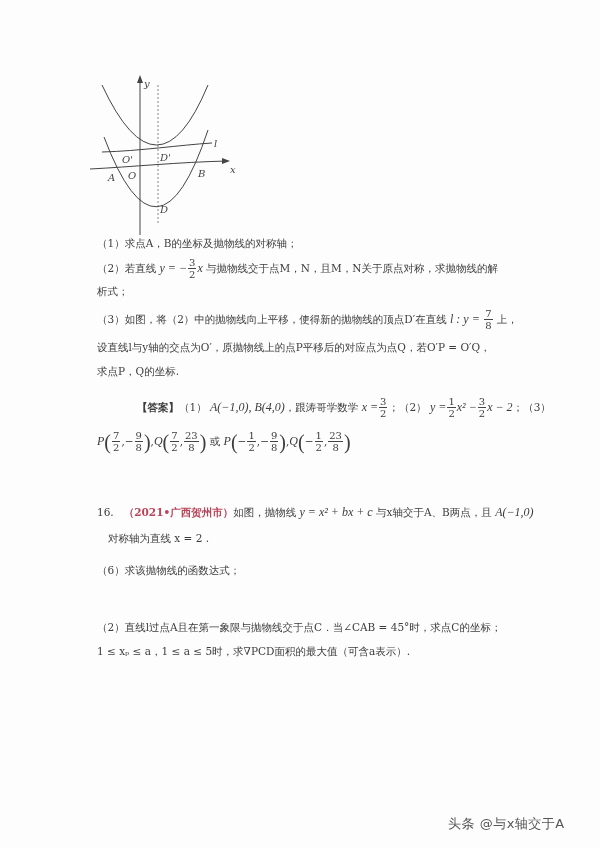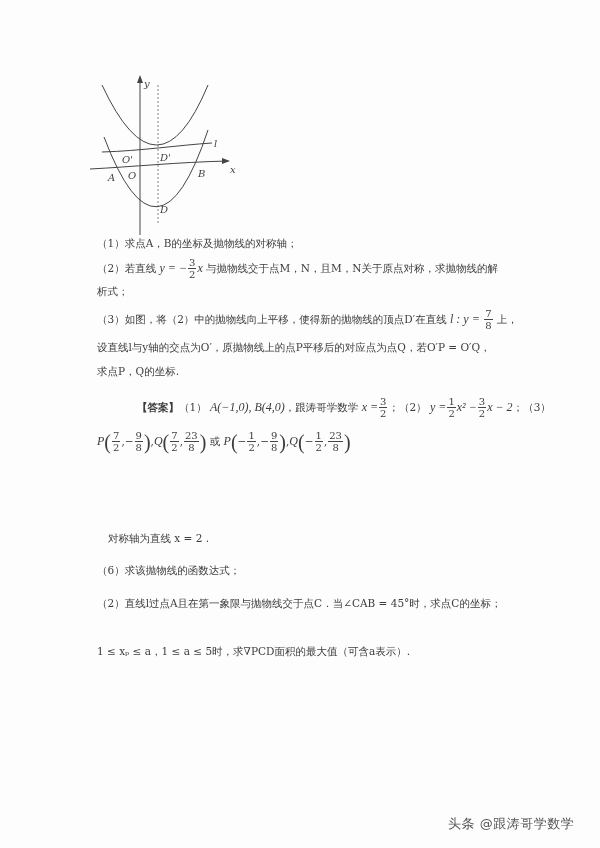--- a/index.html
+++ b/index.html
@@ -75,20 +75,27 @@
     <span class="m">x =</span><span class="frac"><span class="num">3</span><span>2</span></span><span>；（2）</span>
     <span class="m">y =</span><span class="frac"><span class="num">1</span><span>2</span></span><span class="m">x² −</span><span class="frac"><span class="num">3</span><span>2</span></span><span class="m">x − 2</span><span>；（3）</span>
   </div>
 
   <div class="line" style="top:430px">
     <span class="m">P</span><span class="paren">(</span><span class="frac"><span class="num">7</span><span>2</span></span>,<span>−</span><span class="frac"><span class="num">9</span><span>8</span></span><span class="paren">)</span>,<span class="m">Q</span><span class="paren">(</span><span class="frac"><span class="num">7</span><span>2</span></span>,<span class="frac"><span class="num">23</span><span>8</span></span><span class="paren">)</span>
     <span>或</span>
     <span class="m">P</span><span class="paren">(</span><span>−</span><span class="frac"><span class="num">1</span><span>2</span></span>,<span>−</span><span class="frac"><span class="num">9</span><span>8</span></span><span class="paren">)</span>,<span class="m">Q</span><span class="paren">(</span><span>−</span><span class="frac"><span class="num">1</span><span>2</span></span>,<span class="frac"><span class="num">23</span><span>8</span></span><span class="paren">)</span>
   </div>
 
+  <div class="line" style="top:505px">
+    <span>16.</span>&nbsp;&nbsp;
+    <span class="red">（2021•广西贺州市）</span><span>如图，抛物线</span>
+    <span class="m">y = x² + bx + c</span>
+    <span>与x轴交于A、B两点，且</span>
+    <span class="m">A(−1,0)</span>
+  </div>
   <div class="line" style="top:531px; left:108px">对称轴为直线 x = 2 .</div>
 
   <div class="line" style="top:563px">（6）求该抛物线的函数达式；</div>
-  <div class="line" style="top:596px">（2）直线l过点A且在第一象限与抛物线交于点C．当∠CAB = 45°时，求点C的坐标；</div>
+  <div class="line" style="top:620px">（2）直线l过点A且在第一象限与抛物线交于点C．当∠CAB = 45°时，求点C的坐标；</div>
   <div class="line" style="top:644px">1 ≤ xₚ ≤ a，1 ≤ a ≤ 5时，求∇PCD面积的最大值（可含a表示）.</div>
 
-  <div class="wm">头条 @跟涛哥学数学</div>
+  <div class="wm">头条 @与x轴交于A</div>
 </div>
 
 </body></html>

